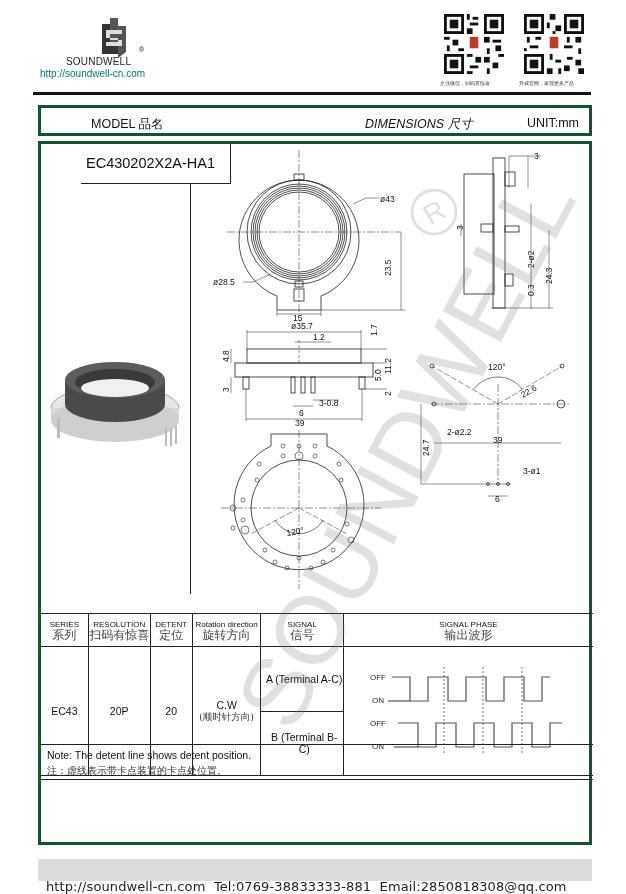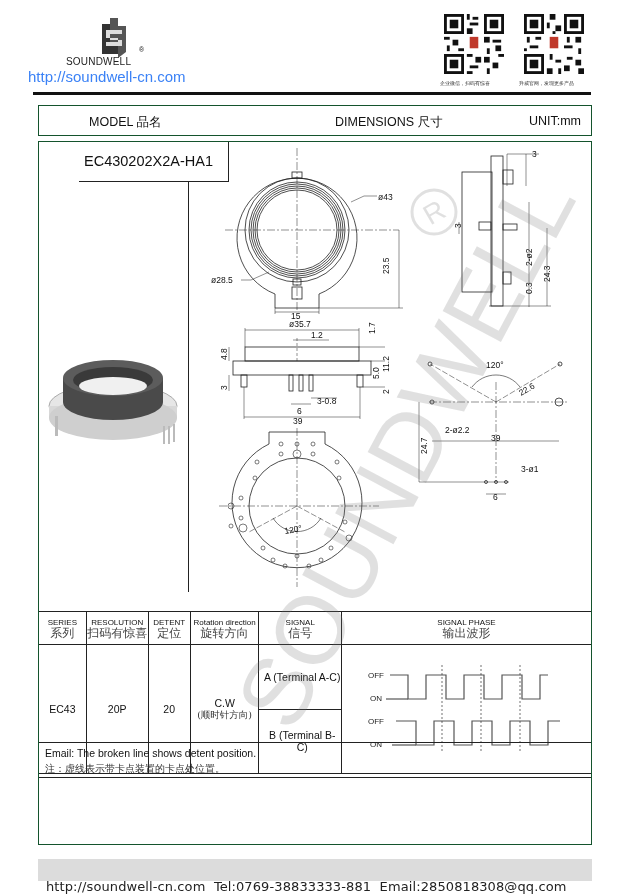--- a/index.html
+++ b/index.html
@@ -3,33 +3,33 @@
 <meta charset="utf-8">
 <style>
   * { box-sizing: border-box; margin: 0; padding: 0; }
   html, body { width: 626px; height: 894px; background: #ffffff; overflow: hidden; }
   body { position: relative; font-family: "Liberation Sans", sans-serif; color: #111; }
 
   
   .logo { position: absolute; left: 96px; top: 16px; width: 36px; height: 44px; }
   .brand { position: absolute; left: 66px; top: 56px; font-size: 10px; letter-spacing: 0.2px; color: #222; }
   .reg { position: absolute; left: 139px; top: 46px; font-size: 7px; }
-  .site { position: absolute; left: 28px; top: 68px; font-size: 15px; color: #3b82f6; }
+  .site { position: absolute; left: 40px; top: 68px; font-size: 10px; color: #0f766e; }
   .qr { position: absolute; top: 14px; width: 60px; height: 60px; }
   .qr1 { left: 444px; }
   .qr2 { left: 524px; }
   .qr-cap { position: absolute; top: 80px; font-size: 5px; color: #333; white-space: nowrap; }
   .cap1 { left: 440px; } .cap2 { left: 519px; }
   .head-rule { position: absolute; left: 33px; top: 92px; width: 558px; height: 3px; background: #111; }
 
   
-  .box { position: absolute; border: 1px solid #14532d; }
+  .box { position: absolute; border: 3px solid #14532d; }
   .title-bar { left: 38px; top: 105px; width: 554px; height: 31px; }
   .title-bar span { position: absolute; top: 8px; font-size: 12.5px; }
-  .t-model { left: 50px; } .t-dim { left: 296px; } .t-unit { right: 10px; }
+  .t-model { left: 50px; } .t-dim { left: 324px; font-style: italic; } .t-unit { right: 10px; }
 
   .main { left: 38px; top: 141px; width: 554px; height: 704px; }
   .model-cell { position: absolute; left: 0; top: 0; width: 150px; height: 40px; border-right: 1px solid #222; border-bottom: 1px solid #222; font-size: 14.5px; padding: 11px 0 0 5px; margin-left: 40px; }
   .left-col { position: absolute; left: 0; top: 40px; width: 150px; height: 410px; border-right: 1px solid #222; }
   .product { position: absolute; left: 6px; top: 166px; width: 138px; height: 100px; }
 
   .drawing { position: absolute; left: 150px; top: 0; width: 403px; height: 450px; }
 
   
   .sec-title { position: absolute; left: 0; top: 450px; width: 552px; height: 19px; border-top: 1px solid #222; border-bottom: 1px solid #222; font-size: 11px; padding: 3px 0 0 6px; }
@@ -366,21 +366,21 @@
         </svg>
       </td>
     </tr>
     <tr>
       <td class="sig">B (Terminal B-C)</td>
     </tr>
   </tbody>
     </table>
 
   <div class="note">
-    <div>Email: The broken line shows detent position.</div>
+    <div>Note: The detent line shows detent position.</div>
     <div class="cn">注：虚线表示带卡点装置的卡点处位置。</div>
   </div>
 </div>
 
 <div class="footer">http://soundwell-cn.com  Tel:0769-38833333-881  Email:2850818308@qq.com</div>
 
 <svg class="watermark" viewBox="0 0 626 894">
   <g opacity="0.22">
     <circle cx="434" cy="212" r="22" fill="none" stroke="#777" stroke-width="3"></circle>
     <text x="424" y="222" font-family="Liberation Sans, sans-serif" font-size="28" fill="#777" transform="rotate(-30 434 212)">R</text>

